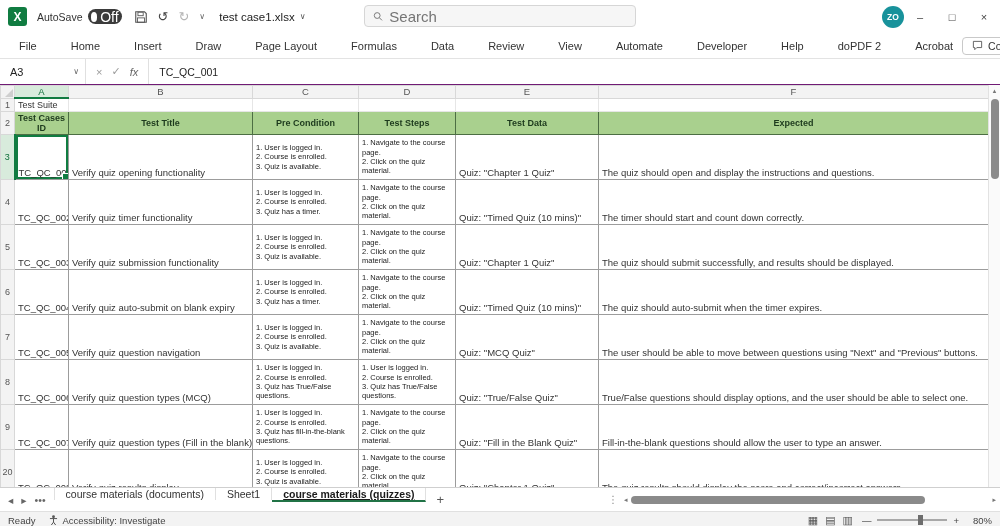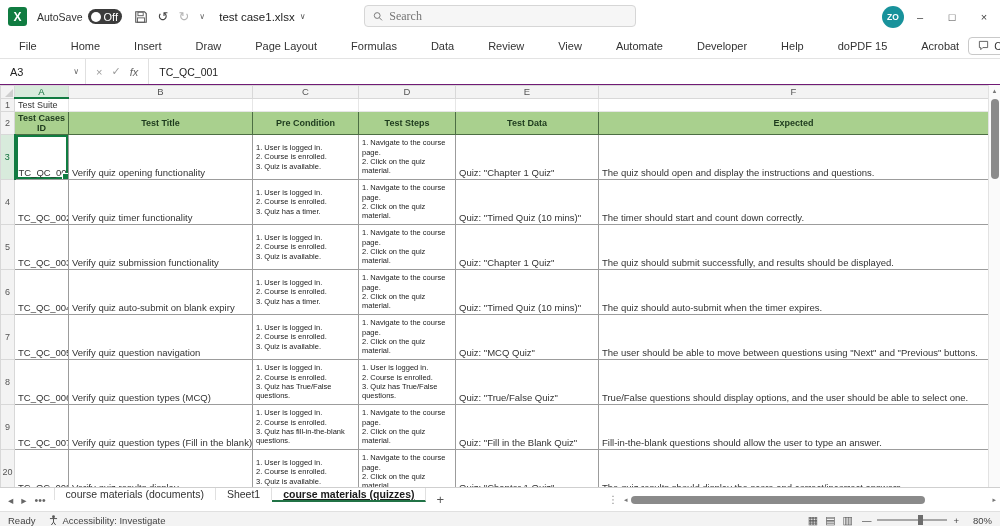--- a/index.html
+++ b/index.html
@@ -5,29 +5,29 @@
   *{margin:0;padding:0;box-sizing:border-box}
   html,body{width:1000px;height:526px;overflow:hidden}
   body{font-family:"Liberation Sans",sans-serif;background:#fff;position:relative;font-size:11px;color:#333}
 
   
   .titlebar{height:33px;display:flex;align-items:center;background:#fff;padding-left:8px;position:relative}
   .excel-logo{width:19px;height:19px;background:#107C41;border-radius:3px;color:#fff;font-weight:bold;font-size:12px;display:flex;align-items:center;justify-content:center;margin-right:10px}
   .autosave{display:flex;align-items:center;gap:5px;font-size:10.5px;color:#333}
   .toggle{width:34px;height:15px;background:#3b3b3b;border-radius:8px;display:flex;align-items:center;padding:0 3px;gap:3px}
   .toggle .knob{width:10px;height:10px;border-radius:50%;background:#fff}
-  .toggle .state{color:#fff;font-size:11px}
+  .toggle .state{color:#fff;font-size:14px}
   .qat{display:flex;align-items:center;gap:10px;margin-left:12px;color:#444;font-size:13px}
   .qat .disabled{color:#b5b5b5}
   .qat .small-caret{font-size:8px;color:#666}
   .save-svg{width:14px;height:14px}
   .filename{margin-left:14px;font-size:11.5px;color:#222;display:flex;align-items:center;gap:5px}
   .filename .caret{font-size:8px;color:#555}
   .searchbox{position:absolute;left:50%;top:5px;transform:translateX(-50%);width:272px;height:22px;background:#f6f6f6;border:1px solid #d6d6d6;border-radius:4px;display:flex;align-items:center;padding:0 8px;gap:6px}
-  .searchbox input{border:none;background:transparent;outline:none;font-size:12px;color:#444;width:100%;font-family:Liberation Serif, serif}
+  .searchbox input{border:none;background:transparent;outline:none;font-size:15px;color:#444;width:100%;font-family:Liberation Sans, sans-serif}
   .tb-right{margin-left:auto;display:flex;align-items:center;height:100%}
   .avatar{width:22px;height:22px;border-radius:50%;background:#18929b;color:#fff;font-size:8.5px;font-weight:bold;display:flex;align-items:center;justify-content:center;}
   .winbtn{width:32px;height:33px;display:flex;align-items:center;justify-content:center;font-size:11px;color:#444}
 
   
   .ribbon{height:26px;display:flex;align-items:center;padding:0 8px 0 10px;background:#fff;border-bottom:1px solid #e3e3e3}
   .ribbon-tabs{display:flex;gap:16px;align-items:center}
   .rtab{font-size:11px;color:#333;padding:4px 9px;white-space:nowrap}
   .ribbon-right{margin-left:auto;display:flex;align-items:center;gap:8px}
   .comments-btn{display:flex;align-items:center;gap:5px;border:1px solid #c9c9c9;border-radius:4px;padding:2px 9px;font-size:10.5px;color:#333;background:#fff}
@@ -146,21 +146,21 @@
       <div class="rtab">Insert</div>
       <div class="rtab">Draw</div>
       <div class="rtab">Page Layout</div>
       <div class="rtab">Formulas</div>
       <div class="rtab">Data</div>
       <div class="rtab">Review</div>
       <div class="rtab">View</div>
       <div class="rtab">Automate</div>
       <div class="rtab">Developer</div>
       <div class="rtab">Help</div>
-      <div class="rtab">doPDF 15</div>
+      <div class="rtab">doPDF 2</div>
       <div class="rtab">Acrobat</div>
     </div>
   <div class="ribbon-right">
     <div class="comments-btn">
       <svg width="11" height="11" viewBox="0 0 16 16">
           <path d="M2 2h12v9H7l-3 3v-3H2z" fill="none" stroke="#555" stroke-width="1.3"></path>
         </svg>
       <span>Comments</span>
     </div>
     <div class="share-btn">

